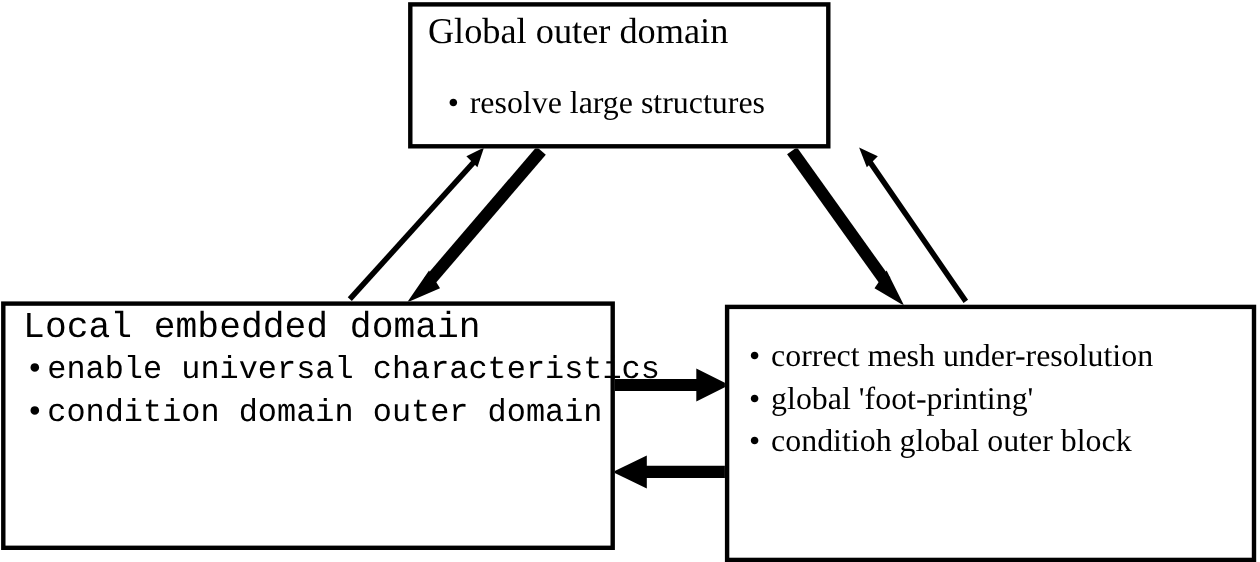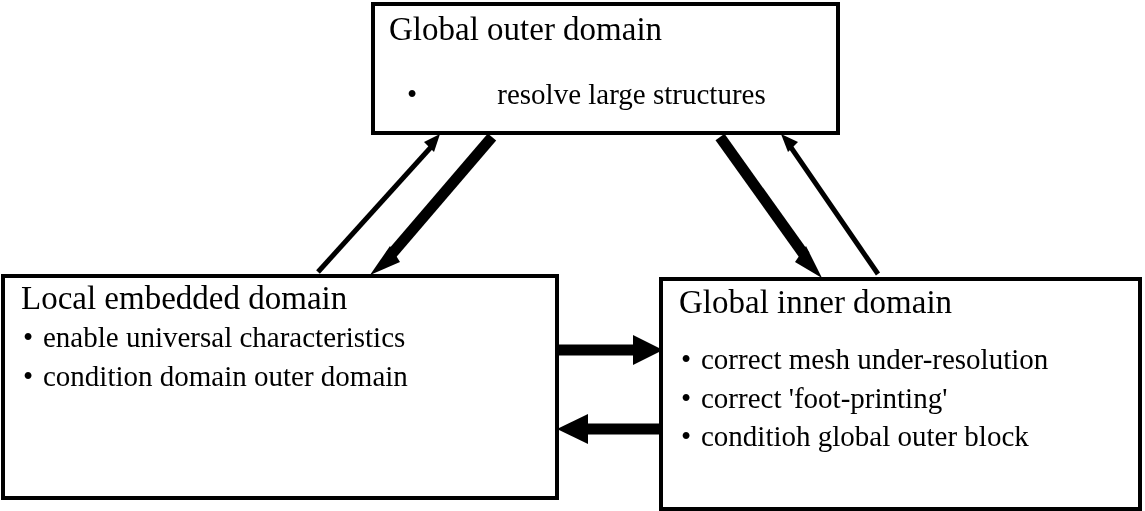--- a/index.html
+++ b/index.html
@@ -30,21 +30,21 @@
     position: absolute;
     box-sizing: border-box;
     border: 4px solid #000000;
     background: #ffffff;
     z-index: 2;
   }
   
   #box-global-outer {
     left: 371px;
     top: 2px;
-    width: 469px;
+    width: 384px;
     height: 133px;
   }
   
   #box-local-embedded {
     left: 1px;
     top: 274px;
     width: 558px;
     height: 226px;
   }
   
@@ -78,24 +78,24 @@
     top: 0;
     font-size: 29px;
   }
   
   #box-global-outer .box-inner {
     padding: 6px 0 0 14px;
   }
   #box-global-outer .bullet-list {
     margin-top: 28px;
     padding-left: 16px;
-    text-align: center;
   }
   #box-local-embedded .box-inner {
     padding: 3px 0 0 16px;
+    font-family: Liberation Mono, monospace;
   }
   #box-local-embedded .bullet-list {
     margin-top: 2px;
   }
   #box-global-inner .box-inner {
     padding: 4px 0 0 16px;
   }
   #box-global-inner .bullet-list {
     margin-top: 20px;
   }
@@ -152,22 +152,21 @@
       <div class="box-title">Local embedded domain</div>
       <ul class="bullet-list">
         <li class="bullet-item">enable universal characteristics</li>
         <li class="bullet-item">condition domain outer domain</li>
       </ul>
     </div>
   </div>
 
   <div class="node-box" id="box-global-inner">
     <div class="box-inner">
-      <div class="box-title">Global inner domain</div>
       <ul class="bullet-list">
         <li class="bullet-item">correct mesh under-resolution</li>
-        <li class="bullet-item">correct 'foot-printing'</li>
+        <li class="bullet-item">global 'foot-printing'</li>
         <li class="bullet-item">conditioh global outer block</li>
       </ul>
     </div>
   </div>
 
 </div>
 
 </body></html>

